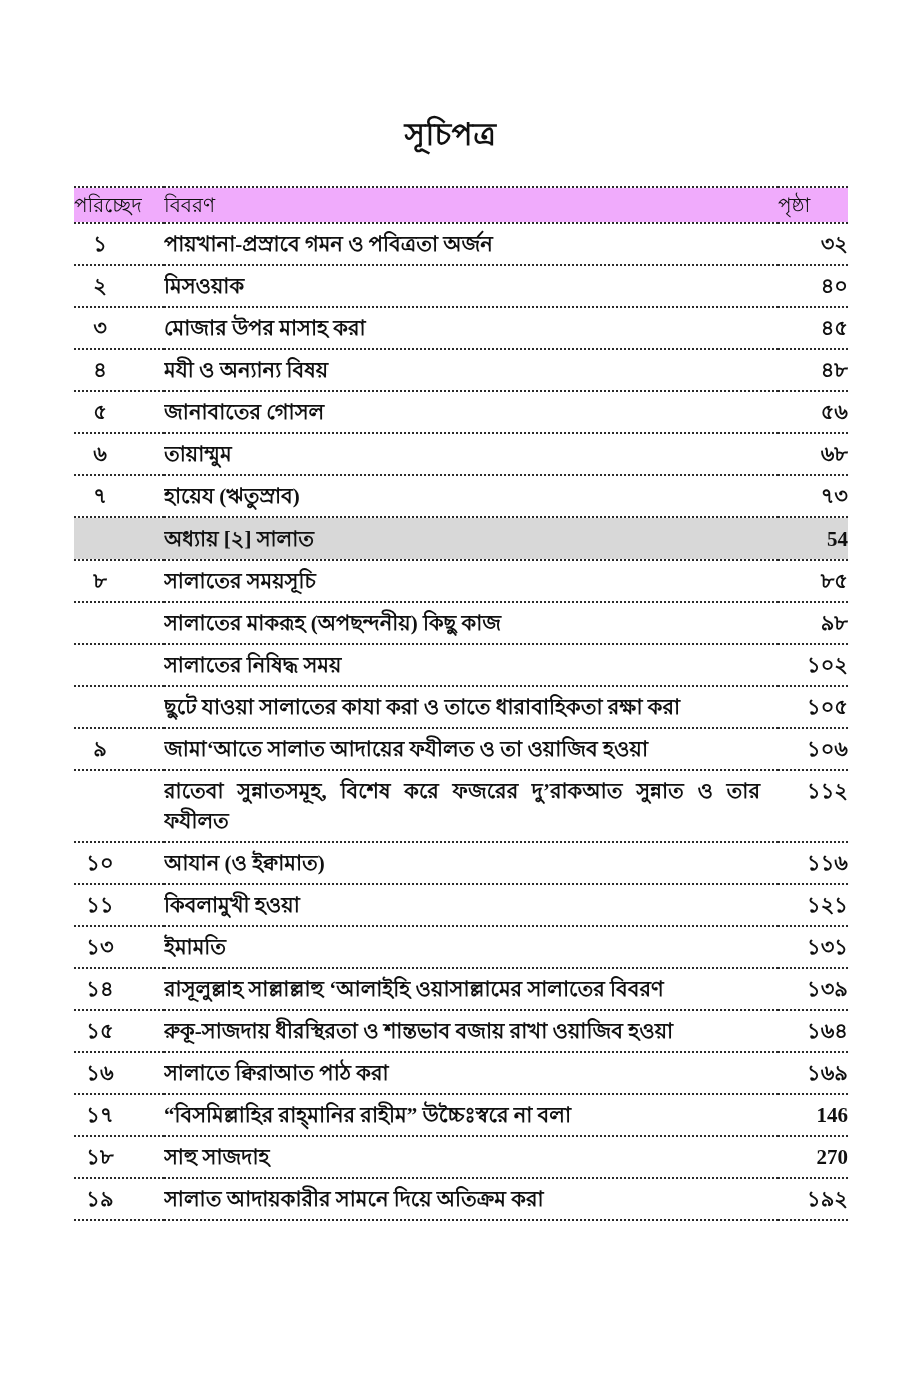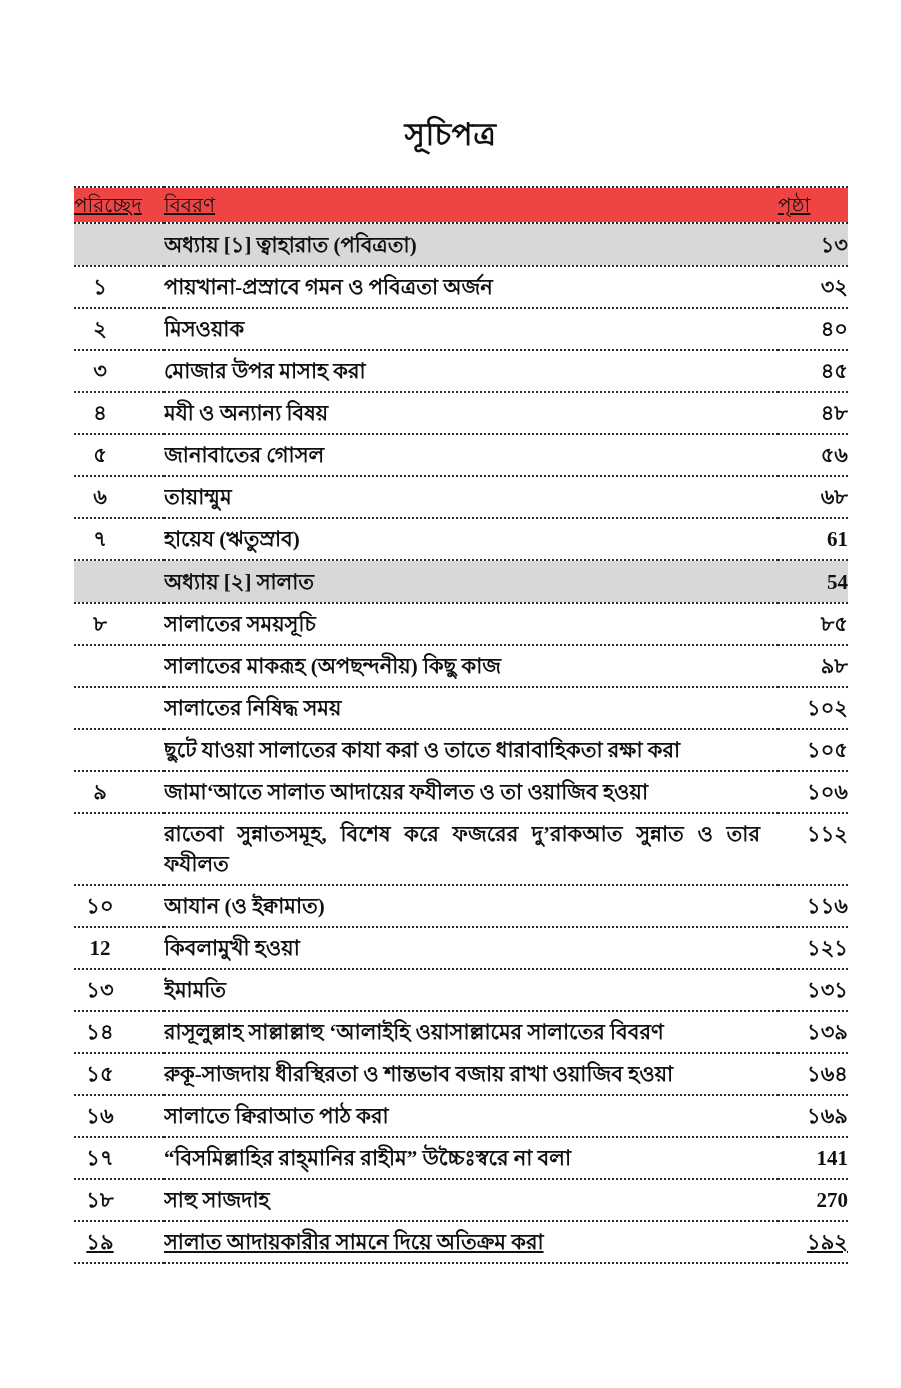--- a/index.html
+++ b/index.html
@@ -34,31 +34,29 @@
     table-layout: fixed;
     width: 774px;
     margin: 28px 53px 0 74px;
     font-size: 21px;
   }
   .toc-table tr {
     border-top: 2px dotted #2a2a2a;
   }
   .toc-table tbody tr:last-child {
     border-bottom: 2px dotted #2a2a2a;
-    text-decoration: underline;
   }
   .toc-table th, .toc-table td {
     padding: 5px 0;
     vertical-align: top;
     overflow: hidden;
   }
   
   .toc-table thead tr {
-    background: #ef4444;
-    text-decoration: underline;
+    background: #f0abfc;
   }
   .toc-table th {
     font-weight: 400;
     font-size: 20px;
     line-height: 24px;
     text-align: left;
   }
   
   .col-num {
     width: 90px;
@@ -104,25 +102,20 @@
 
   <table class="toc-table">
     <thead>
       <tr>
         <th class="col-num">পরিচ্ছেদ</th>
         <th class="col-desc">বিবরণ</th>
         <th class="col-page">পৃষ্ঠা</th>
       </tr>
     </thead>
     <tbody>
-        <tr class="chapter-row">
-      <td class="col-num"></td>
-      <td class="col-desc">অধ্যায় [১] ত্বাহারাত (পবিত্রতা)</td>
-      <td class="col-page">১৩</td>
-    </tr>
         <tr class="item-row">
       <td class="col-num">১</td>
       <td class="col-desc">পায়খানা-প্রস্রাবে গমন ও পবিত্রতা অর্জন</td>
       <td class="col-page">৩২</td>
     </tr>
         <tr class="item-row">
       <td class="col-num">২</td>
       <td class="col-desc">মিসওয়াক</td>
       <td class="col-page">৪০</td>
     </tr>
@@ -142,21 +135,21 @@
       <td class="col-page">৫৬</td>
     </tr>
         <tr class="item-row">
       <td class="col-num">৬</td>
       <td class="col-desc">তায়াম্মুম</td>
       <td class="col-page">৬৮</td>
     </tr>
         <tr class="item-row">
       <td class="col-num">৭</td>
       <td class="col-desc">হায়েয (ঋতুস্রাব)</td>
-      <td class="col-page">61</td>
+      <td class="col-page">৭৩</td>
     </tr>
         <tr class="chapter-row">
       <td class="col-num"></td>
       <td class="col-desc">অধ্যায় [২] সালাত</td>
       <td class="col-page">54</td>
     </tr>
         <tr class="item-row">
       <td class="col-num">৮</td>
       <td class="col-desc">সালাতের সময়সূচি</td>
       <td class="col-page">৮৫</td>
@@ -185,21 +178,21 @@
       <td class="col-num"></td>
       <td class="col-desc">রাতেবা সুন্নাতসমূহ, বিশেষ করে ফজরের দু’রাকআত সুন্নাত ও তার ফযীলত</td>
       <td class="col-page">১১২</td>
     </tr>
         <tr class="item-row">
       <td class="col-num">১০</td>
       <td class="col-desc">আযান (ও ইক্বামাত)</td>
       <td class="col-page">১১৬</td>
     </tr>
         <tr class="item-row">
-      <td class="col-num">12</td>
+      <td class="col-num">১১</td>
       <td class="col-desc">কিবলামুখী হওয়া</td>
       <td class="col-page">১২১</td>
     </tr>
         <tr class="item-row">
       <td class="col-num">১৩</td>
       <td class="col-desc">ইমামতি</td>
       <td class="col-page">১৩১</td>
     </tr>
         <tr class="item-row">
       <td class="col-num">১৪</td>
@@ -212,21 +205,21 @@
       <td class="col-page">১৬৪</td>
     </tr>
         <tr class="item-row">
       <td class="col-num">১৬</td>
       <td class="col-desc">সালাতে ক্বিরাআত পাঠ করা</td>
       <td class="col-page">১৬৯</td>
     </tr>
         <tr class="item-row">
       <td class="col-num">১৭</td>
       <td class="col-desc">“বিসমিল্লাহির রাহ্‌মানির রাহীম” উচ্চৈঃস্বরে না বলা</td>
-      <td class="col-page">141</td>
+      <td class="col-page">146</td>
     </tr>
         <tr class="item-row">
       <td class="col-num">১৮</td>
       <td class="col-desc">সাহু সাজদাহ</td>
       <td class="col-page">270</td>
     </tr>
         <tr class="item-row">
       <td class="col-num">১৯</td>
       <td class="col-desc">সালাত আদায়কারীর সামনে দিয়ে অতিক্রম করা</td>
       <td class="col-page">১৯২</td>

